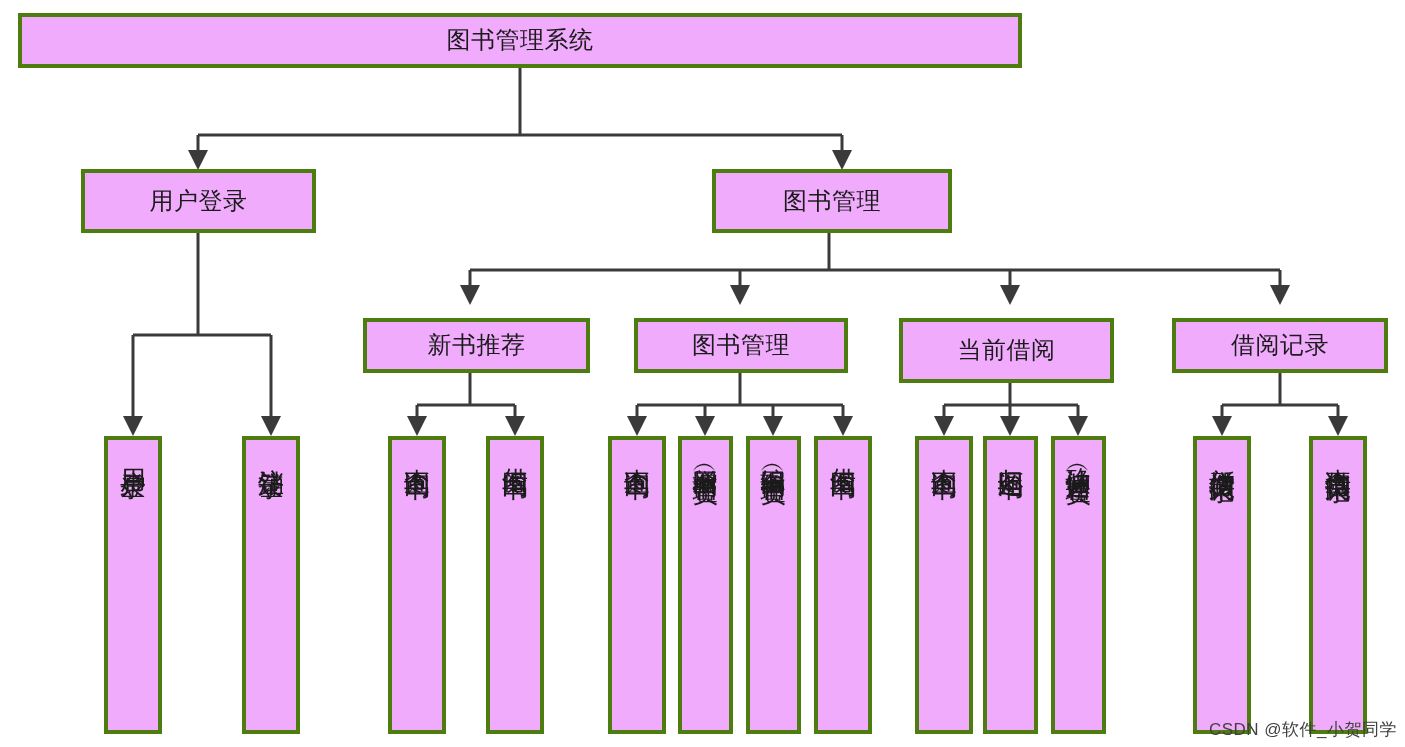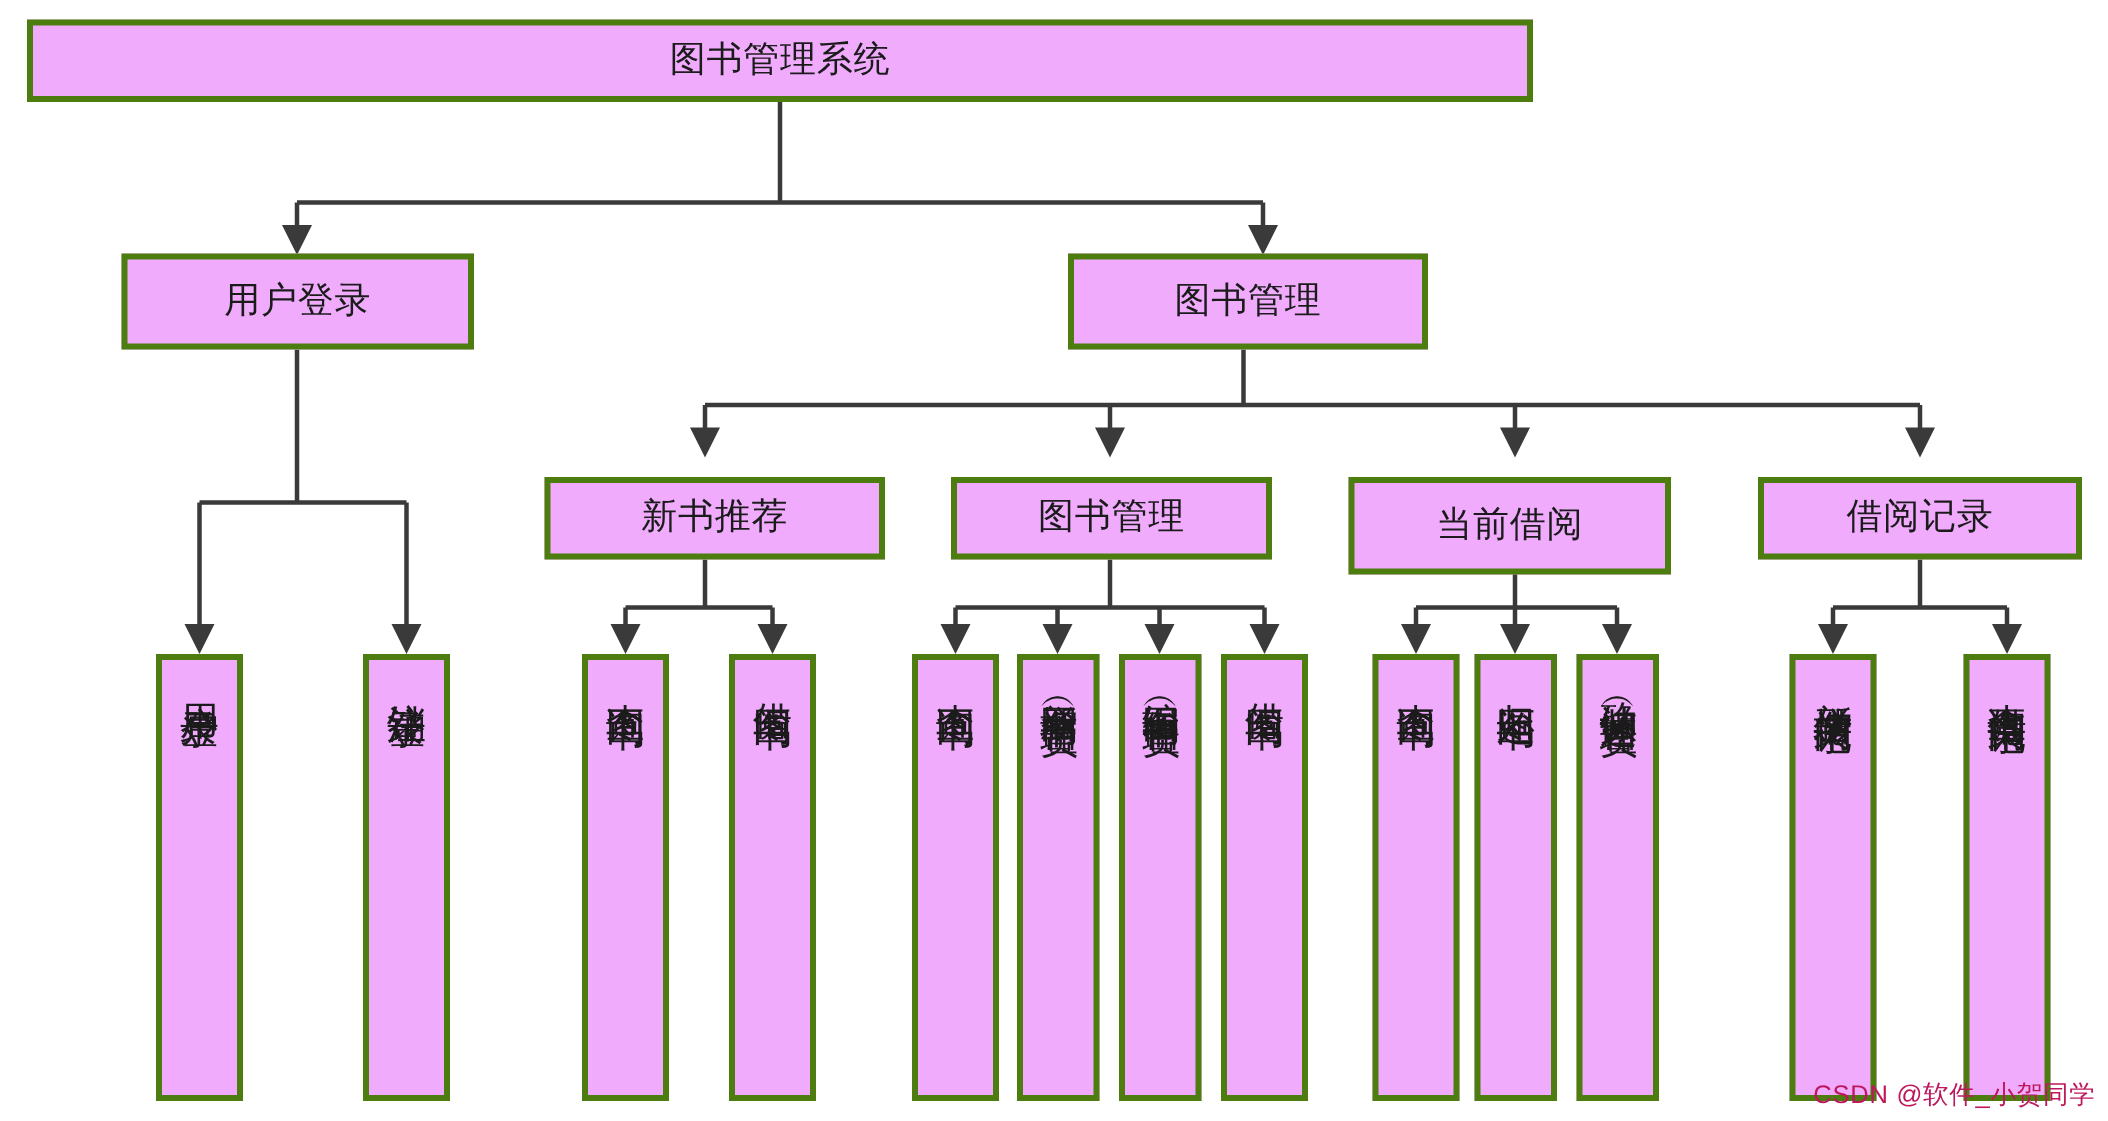--- a/index.html
+++ b/index.html
@@ -59,21 +59,21 @@
     white-space: nowrap;
   }
   .node.vert.tall-text .label {
     font-size: 25px;
   }
   .watermark {
     position: absolute;
     right: 8px;
     bottom: 6px;
     font-size: 17px;
-    color: #be185d;
+    color: #404040;
     letter-spacing: 0.5px;
     user-select: none;
     white-space: nowrap;
   }
 </style>
 </head>
 <body>
 
 <div id="canvas">
 

